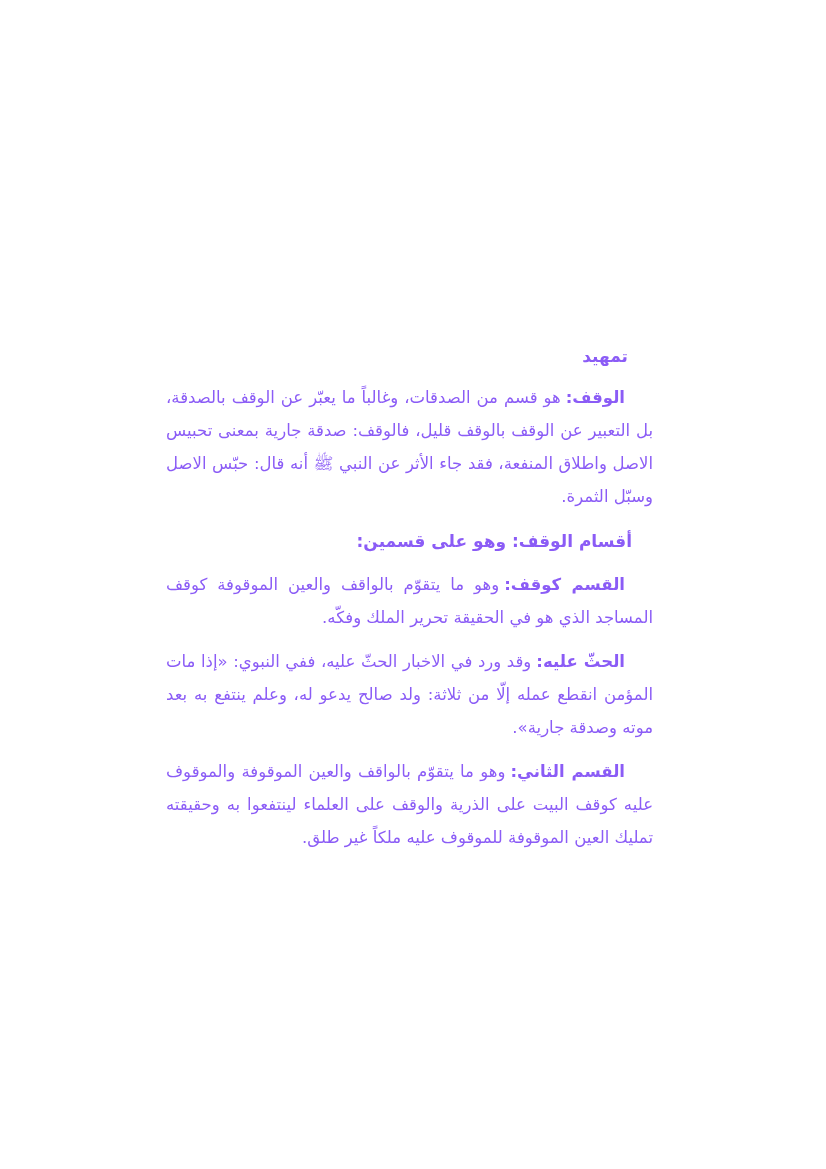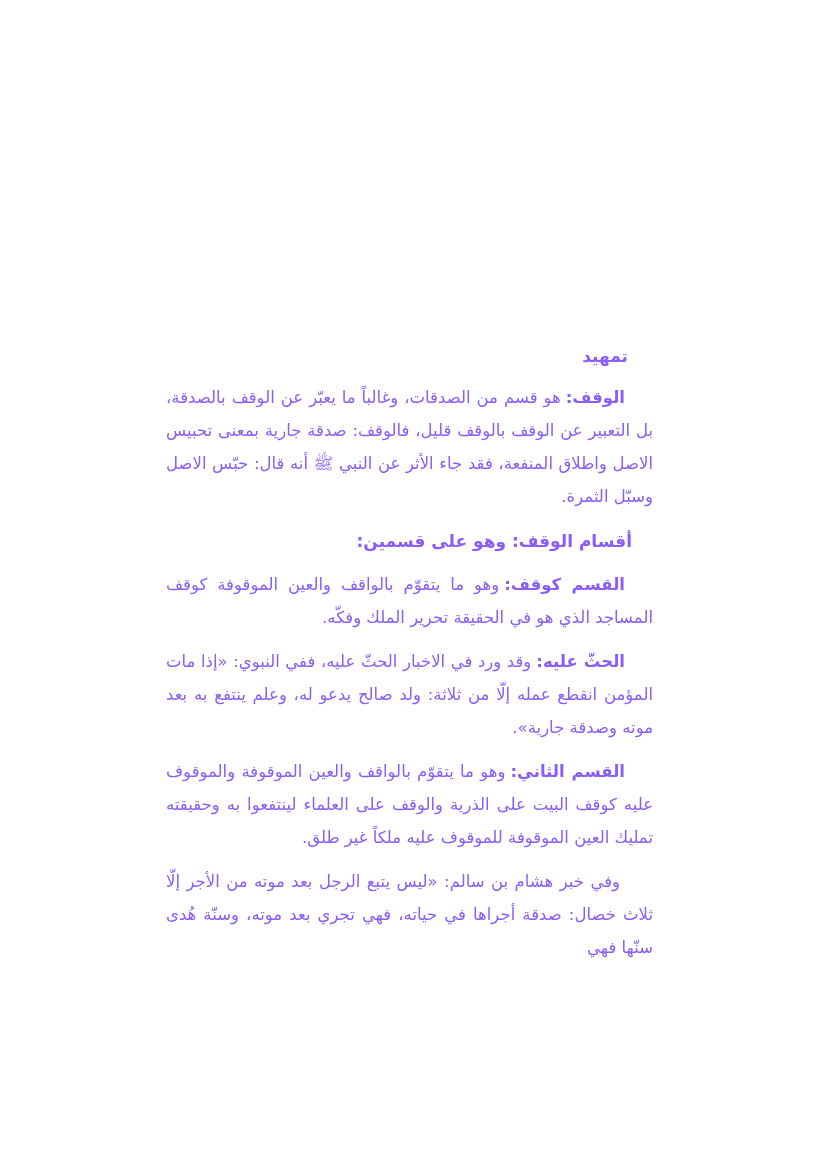--- a/index.html
+++ b/index.html
@@ -71,18 +71,15 @@
     </p>
 
     <p class="para">
       <span class="lead">الحثّ عليه:</span><span>وقد ورد في الاخبار الحثّ عليه، ففي النبوي: «إذا مات المؤمن انقطع عمله إلّا من ثلاثة: ولد صالح يدعو له، وعلم ينتفع به بعد موته وصدقة جارية».</span>
     </p>
 
     <p class="para">
       <span class="lead">القسم الثاني:</span><span>وهو ما يتقوّم بالواقف والعين الموقوفة والموقوف عليه كوقف البيت على الذرية والوقف على العلماء لينتفعوا به وحقيقته تمليك العين الموقوفة للموقوف عليه ملكاً غير طلق.</span>
     </p>
 
-    <p class="para">
-      <span class="lead"></span><span>وفي خبر هشام بن سالم: «ليس يتبع الرجل بعد موته من الأجر إلّا ثلاث خصال: صدقة أجراها في حياته، فهي تجري بعد موته، وسنّة هُدى سنّها فهي</span>
-    </p>
 
   </div>
 </div>
 
 </body></html>

